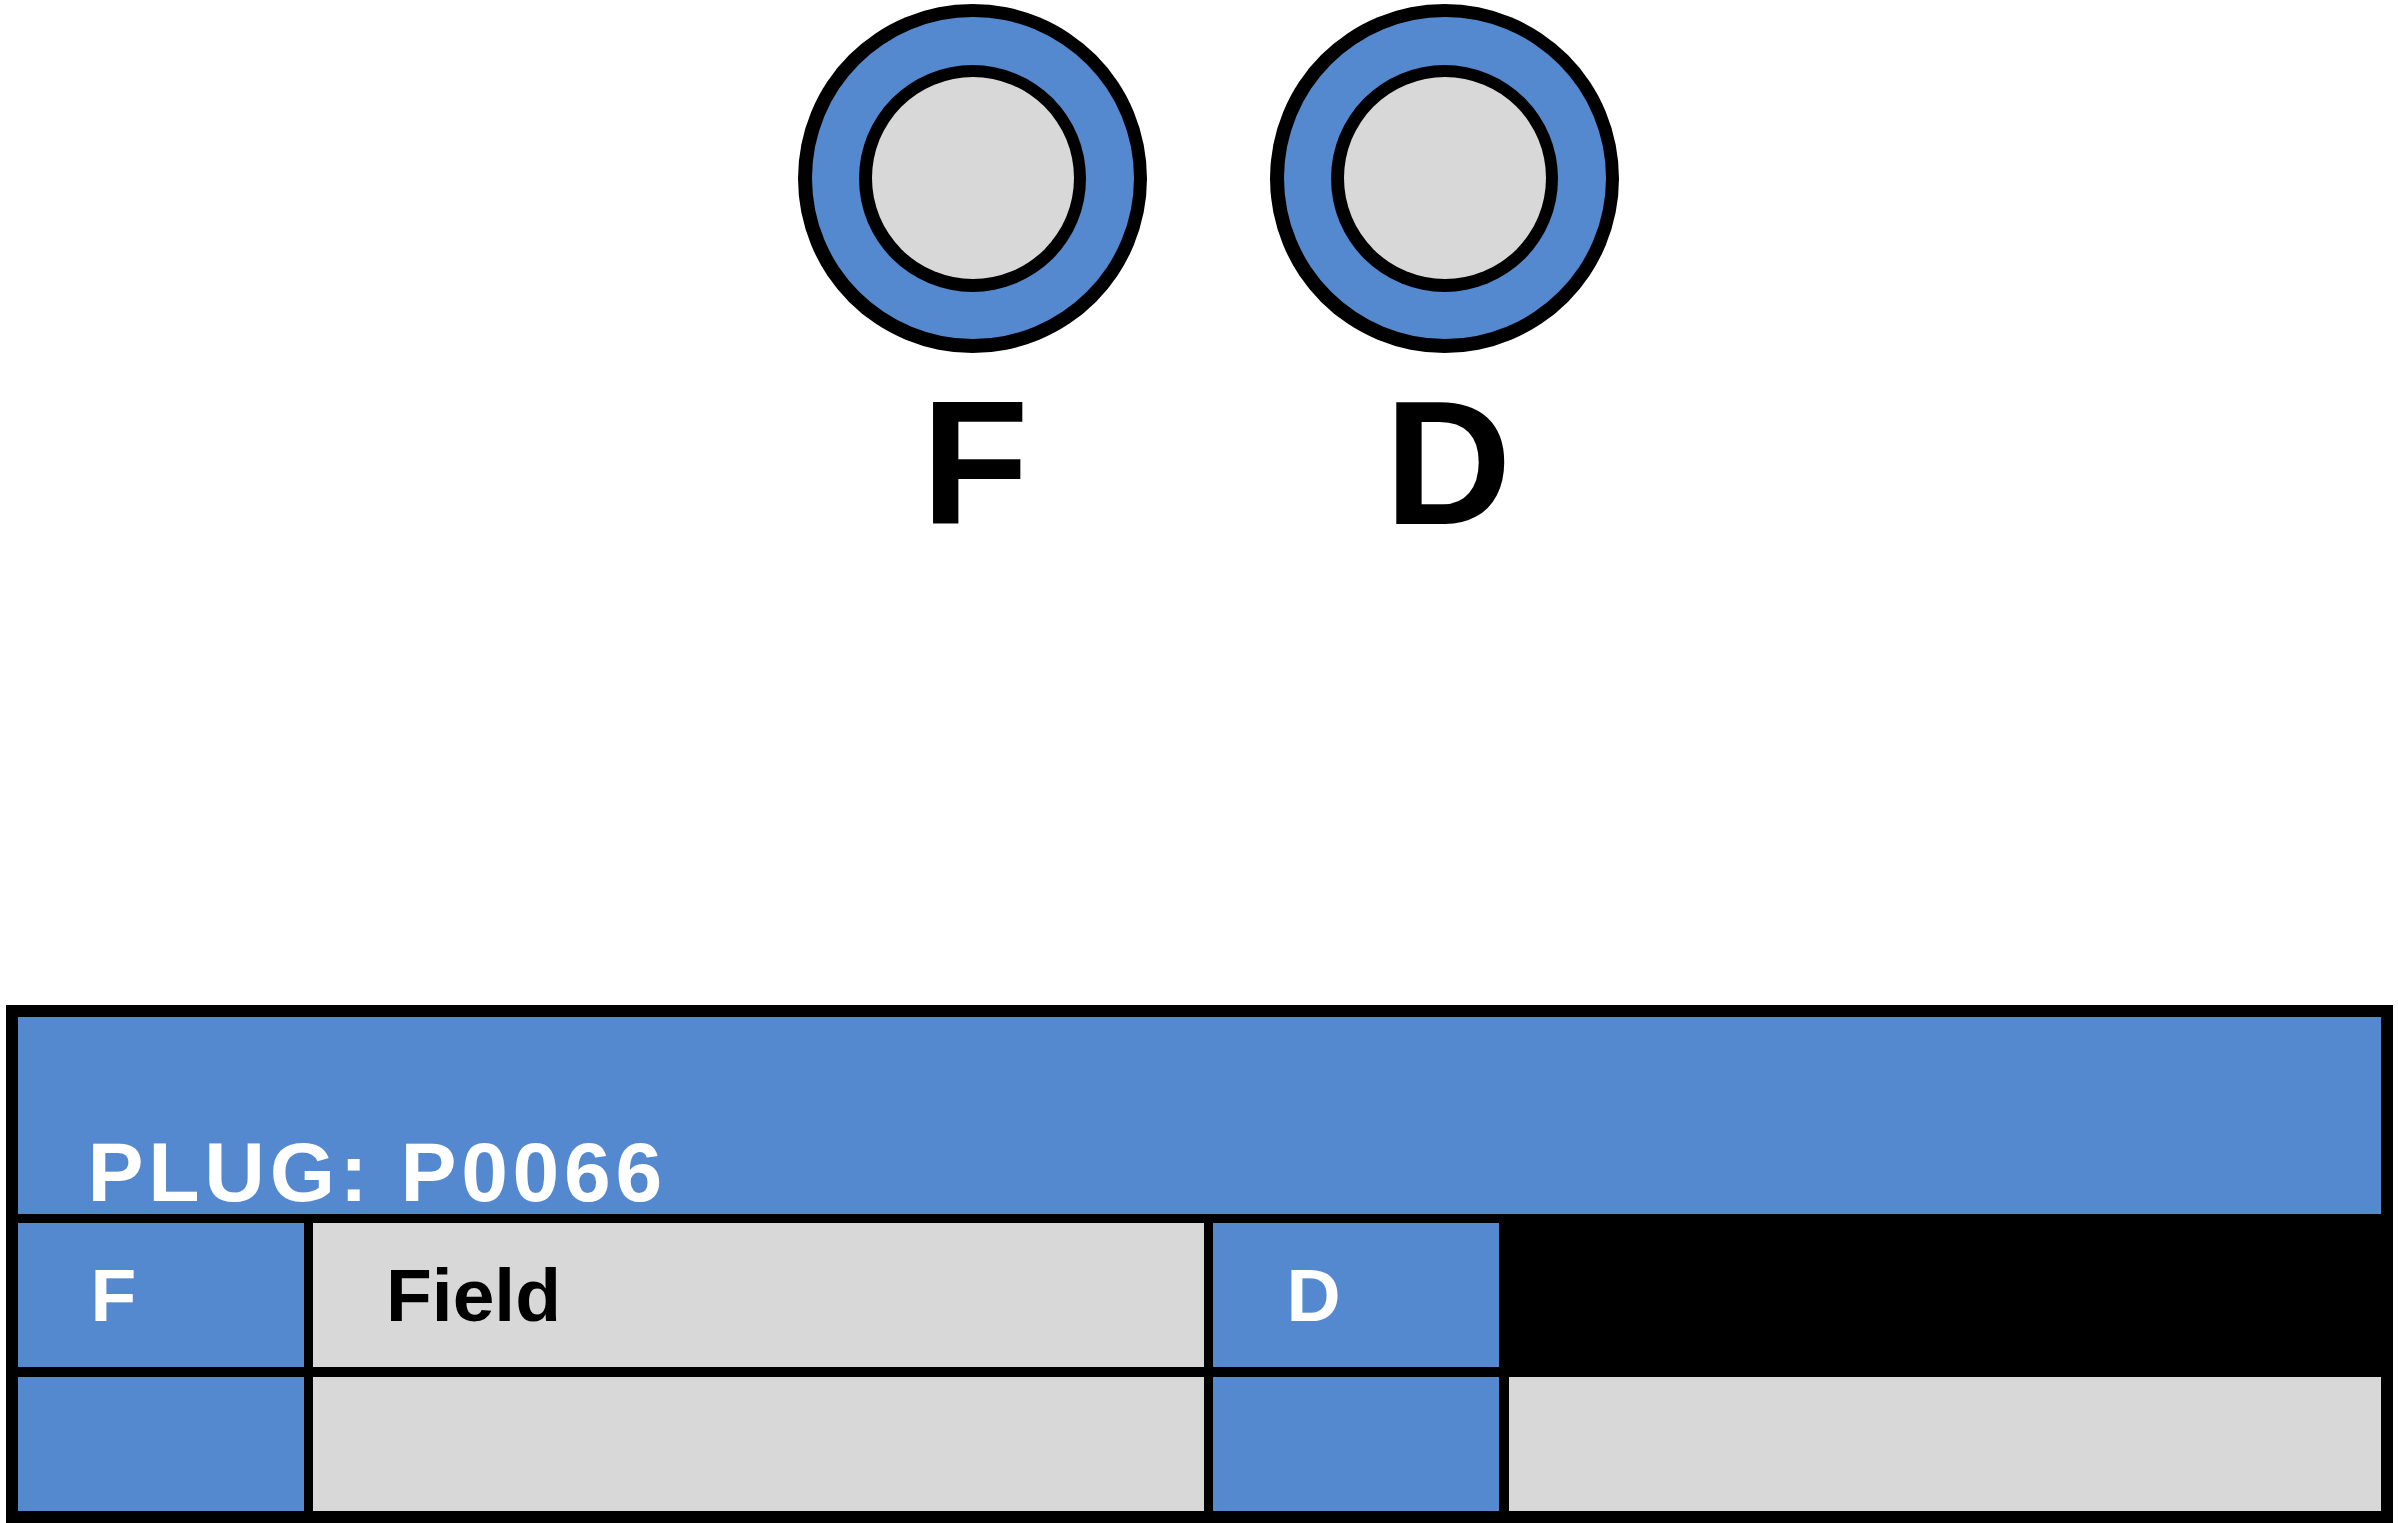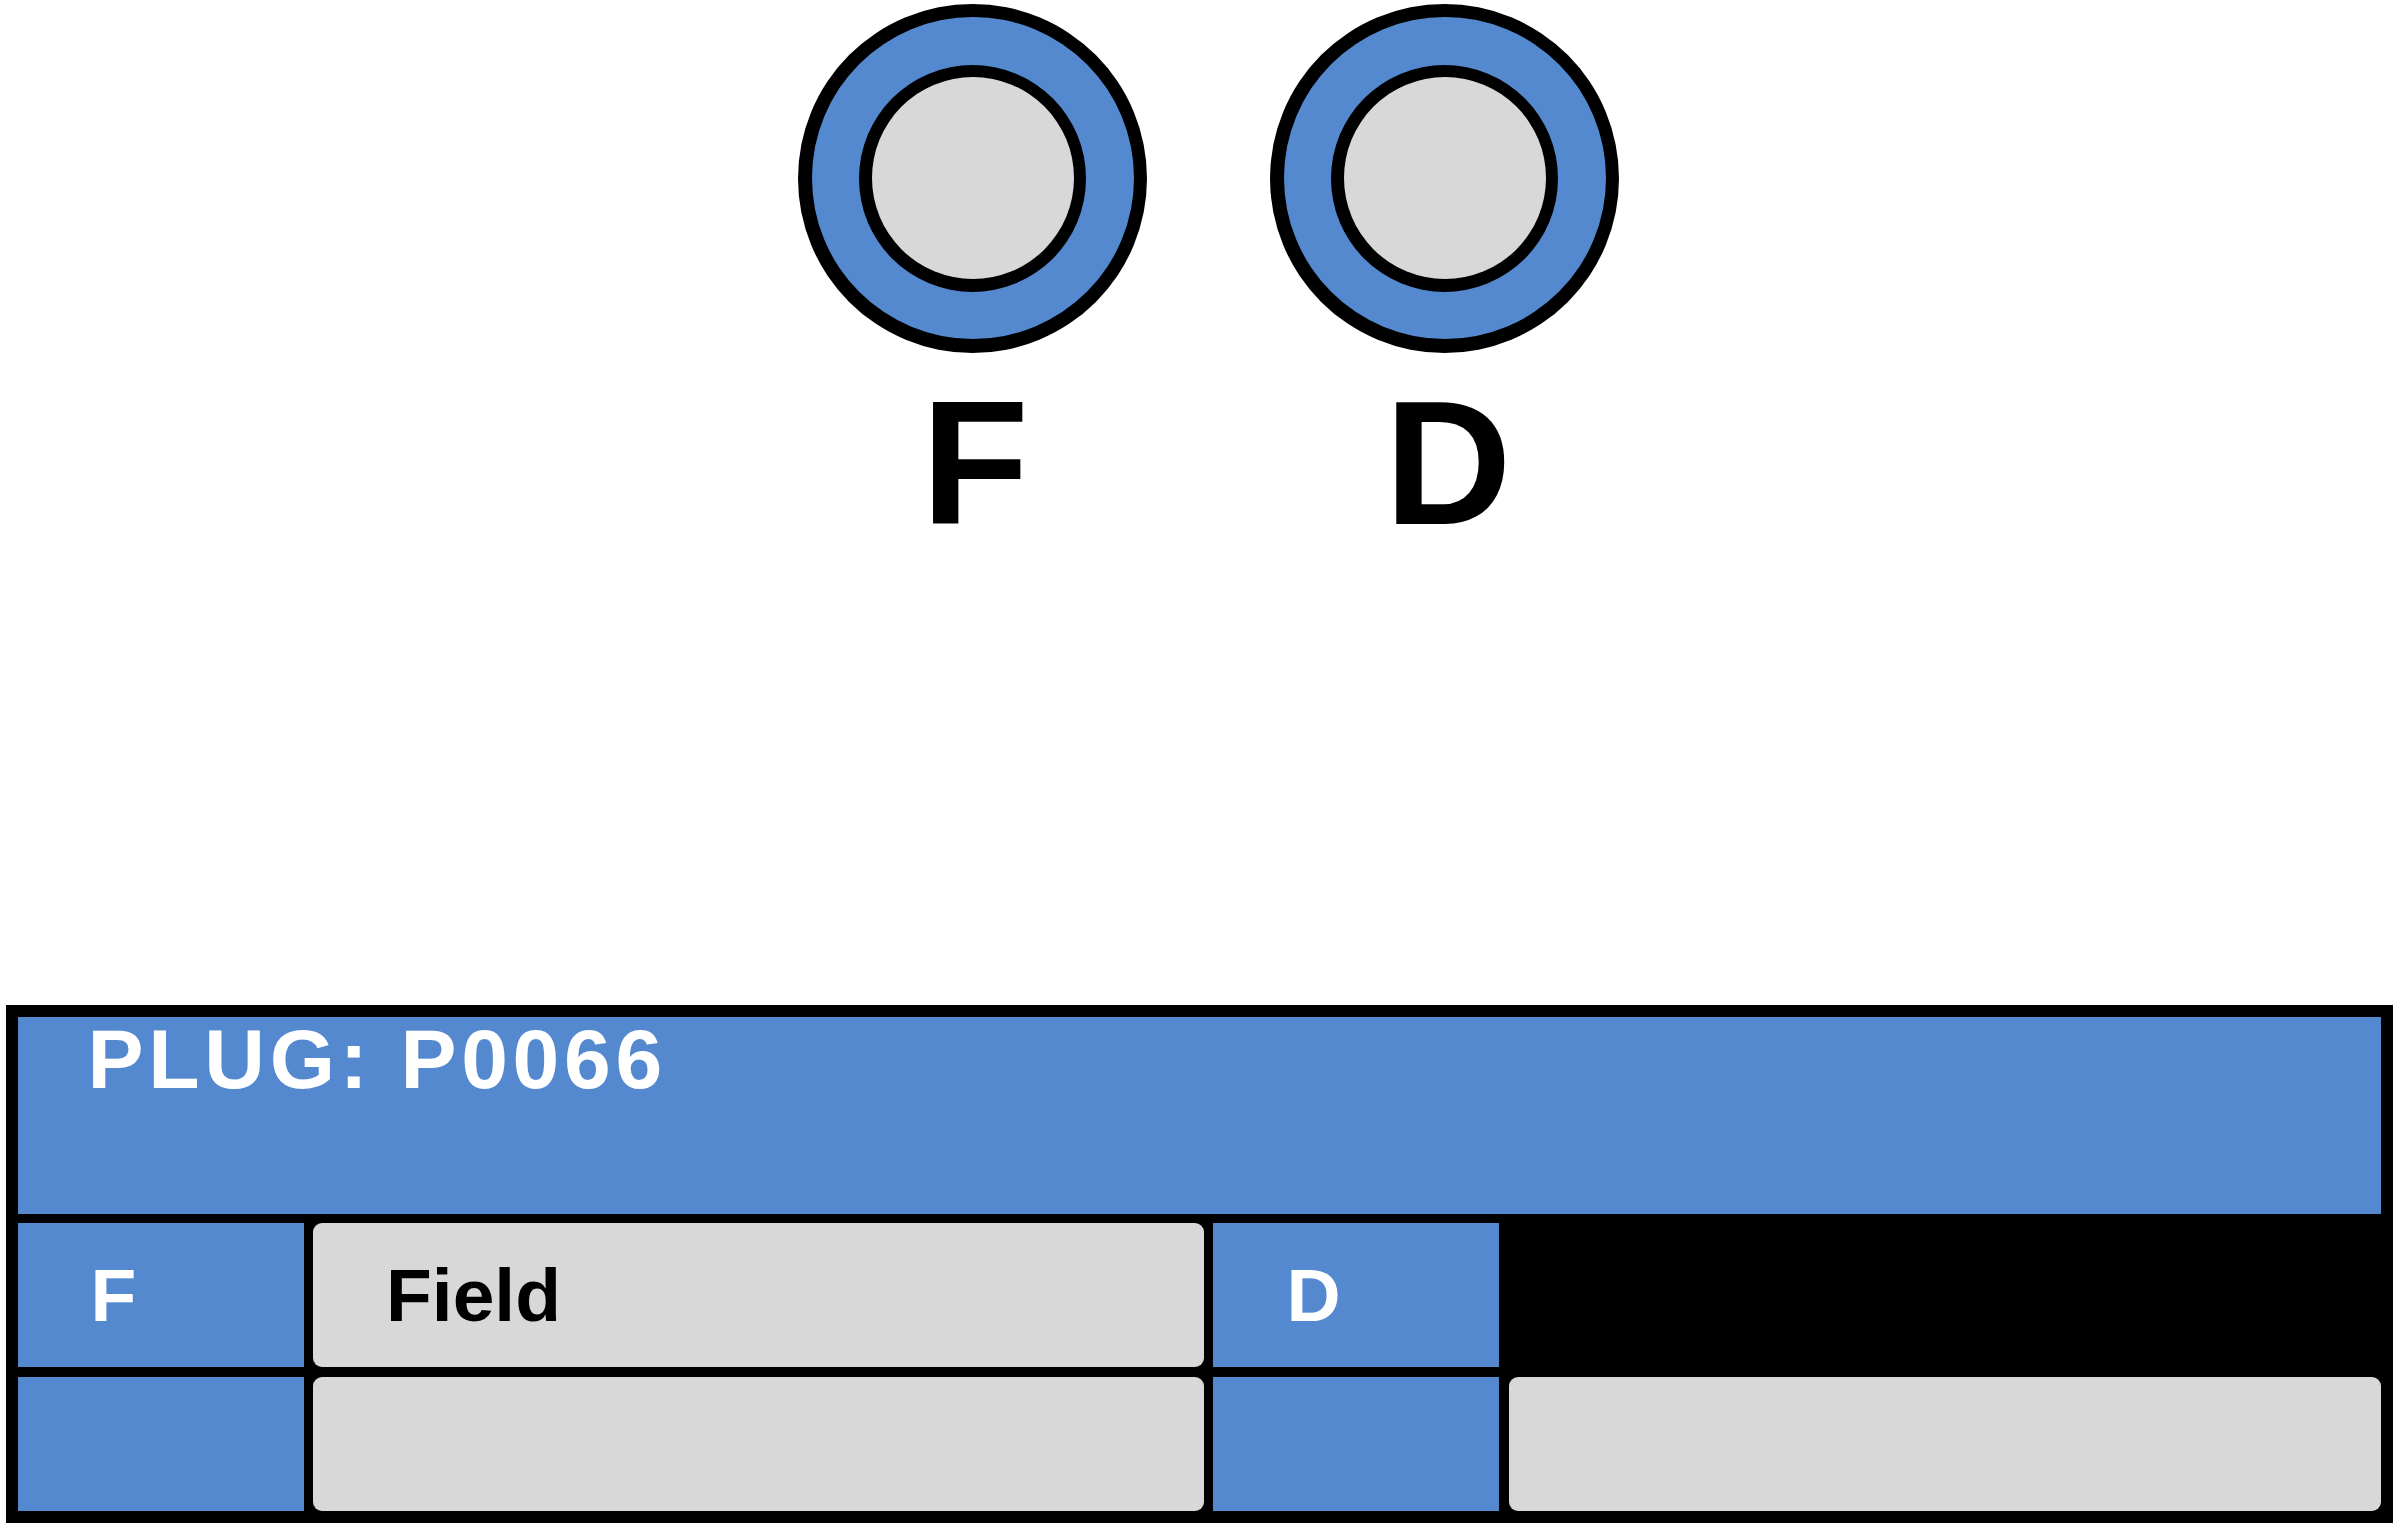--- a/index.html
+++ b/index.html
@@ -59,21 +59,21 @@
     position:absolute;
     left:5.6px;top:1005px;
     width:2387px;height:518px;
     background:var(--black);
     padding:12px;
     display:flex;flex-direction:column;gap:9.4px;
   }
   .plug-header{
     height:197px;flex:0 0 197px;
     background:var(--blue);
-    display:flex;align-items:flex-start;
+    display:flex;align-items:flex-end;
     padding-left:70px;
   }
   .plug-header .plug-title{
     color:var(--white);
     font-size:84px;
     font-weight:700;
     letter-spacing:4.7px;
     line-height:1;
   }
   .pin-row{
@@ -92,21 +92,20 @@
     background:var(--blue);
     color:var(--white);
     font-size:75px;
     font-weight:700;
   }
   .cell.pin-desc{
     background:var(--gray);
     color:var(--black);
     font-size:75px;
     font-weight:600;
-    border-radius:9px;
   }
 </style>
 </head>
 <body>
 
 <div class="pin" id="pin-f">
   <div class="ring-blue">
     <div class="ring-black">
       <div class="core"></div>
     </div>

